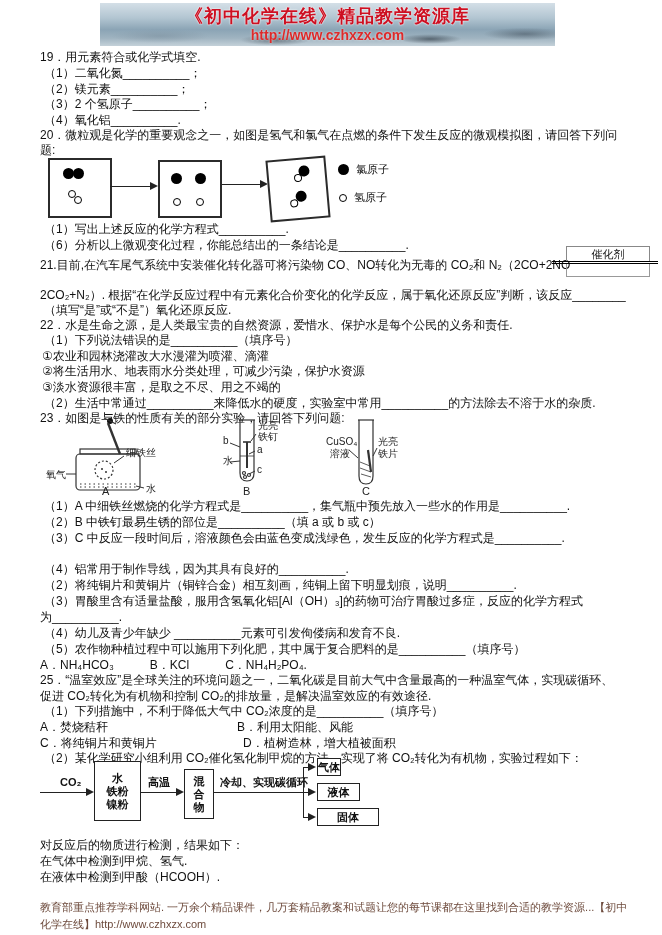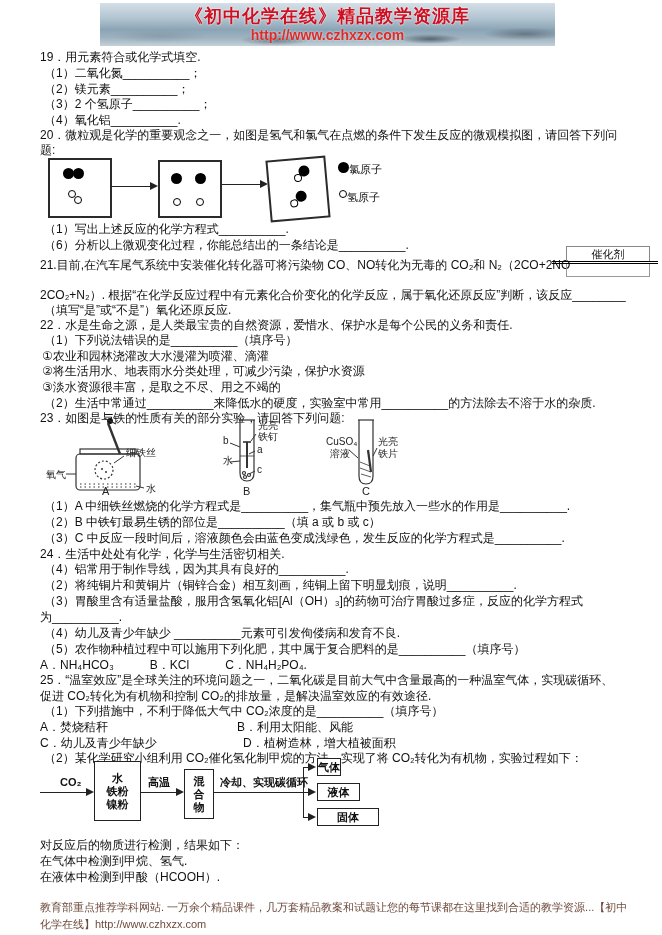--- a/index.html
+++ b/index.html
@@ -18,21 +18,21 @@
   .banner-title{font-size:18px;font-weight:bold;color:#cd1022;letter-spacing:1px;line-height:23px;margin-top:2px;
     text-shadow:0 0 2px #fff,0 0 1px #fff;}
   .banner-url{font-size:14px;font-weight:bold;color:#dd2a2a;line-height:15px;text-shadow:0 0 2px #e8eef2;}
   
   .mdg{position:absolute;left:46px;top:154px;width:390px;height:66px;}
   .mbox{position:absolute;border:2px solid #2b2b2b;background:#fff;}
   .atom-b{position:absolute;width:11px;height:11px;border-radius:50%;background:#000;}
   .atom-w{position:absolute;width:8px;height:8px;border-radius:50%;border:1.6px solid #000;background:#fff;box-sizing:border-box;}
   .aline{position:absolute;border-top:1.6px solid #222;}
   .ahead{position:absolute;width:0;height:0;border-top:4px solid transparent;border-bottom:4px solid transparent;border-left:8px solid #222;}
-  .legend-row{position:absolute;display:flex;font-size:11px;}
+  .legend-row{position:absolute;display:flex;align-items:center;gap:7px;font-size:11px;}
   .dot-b{width:11px;height:11px;border-radius:50%;background:#000;display:inline-block;}
   .dot-w{width:8px;height:8px;border-radius:50%;border:1.6px solid #000;background:#fff;display:inline-block;box-sizing:border-box;}
   
   .catalyst{position:absolute;left:552px;top:246px;width:106px;font-size:11px;}
   .cat-top{margin-left:14px;width:84px;height:15px;line-height:15px;text-align:center;border:1px solid #888;border-bottom:none;box-sizing:border-box;}
   .cat-eq{width:106px;border-top:3px double #000;}
   .cat-bottom{margin-left:14px;width:84px;height:13px;border:1px solid #999;border-top:none;box-sizing:border-box;}
   
   .expsvg{position:absolute;left:44px;top:416px;}
   .expsvg text{font-size:10px;fill:#222;font-family:"Liberation Sans","DejaVu Sans",sans-serif;}
@@ -178,35 +178,34 @@
     <text x="286" y="41">溶液</text>
     <text x="334" y="29">光亮</text>
     <text x="334" y="41">铁片</text>
     <text x="318" y="79" class="big">C</text>
   </svg>
 
   <div class="ln ind" style="top:499px">（1）A 中细铁丝燃烧的化学方程式是__________，集气瓶中预先放入一些水的作用是__________.</div>
   <div class="ln ind" style="top:515px">（2）B 中铁钉最易生锈的部位是__________（填 a 或 b 或 c）</div>
   <div class="ln ind" style="top:531px">（3）C 中反应一段时间后，溶液颜色会由蓝色变成浅绿色，发生反应的化学方程式是__________.</div>
 
-  <div class="ln" style="top:547px">24．生活中处处有化学，化学与生活密切相关.</div>
   <div class="ln ind" style="top:562px">（4）铝常用于制作导线，因为其具有良好的__________.</div>
   <div class="ln ind" style="top:578px">（2）将纯铜片和黄铜片（铜锌合金）相互刻画，纯铜上留下明显划痕，说明__________.</div>
   <div class="ln ind" style="top:594px">（3）胃酸里含有适量盐酸，服用含氢氧化铝[Al（OH）₃]的药物可治疗胃酸过多症，反应的化学方程式</div>
   <div class="ln" style="top:610px">为__________.</div>
   <div class="ln ind" style="top:626px">（4）幼儿及青少年缺少 __________元素可引发佝偻病和发育不良.</div>
   <div class="ln ind" style="top:642px">（5）农作物种植过程中可以施用下列化肥，其中属于复合肥料的是__________（填序号）</div>
   <div class="ln" style="top:658px">A．NH₄HCO₃　　　B．KCl　　　C．NH₄H₂PO₄.</div>
 
   <div class="ln" style="top:673px">25．“温室效应”是全球关注的环境问题之一，二氧化碳是目前大气中含量最高的一种温室气体，实现碳循环、</div>
   <div class="ln" style="top:689px">促进 CO₂转化为有机物和控制 CO₂的排放量，是解决温室效应的有效途径.</div>
   <div class="ln ind" style="top:704px">（1）下列措施中，不利于降低大气中 CO₂浓度的是__________（填序号）</div>
   <div class="ln" style="top:720px">A．焚烧秸秆</div>
   <div class="ln" style="top:720px;left:237px">B．利用太阳能、风能</div>
-  <div class="ln" style="top:736px">C．幼儿及青少年缺少</div>
+  <div class="ln" style="top:736px">C．将纯铜片和黄铜片</div>
   <div class="ln" style="top:736px;left:243px">D．植树造林，增大植被面积</div>
   <div class="ln ind" style="top:751px">（2）某化学研究小组利用 CO₂催化氢化制甲烷的方法，实现了将 CO₂转化为有机物，实验过程如下：</div>
 
   <div class="flow">
     <div class="flabel" style="left:20px;top:20px">CO₂</div>
     <div class="aline" style="left:0;top:36px;width:46px"></div>
     <div class="ahead" style="left:46px;top:32px"></div>
     <div class="fbox" style="left:54px;top:5px;width:47px;height:60px">
       <div>水</div>
       <div>铁粉</div>

